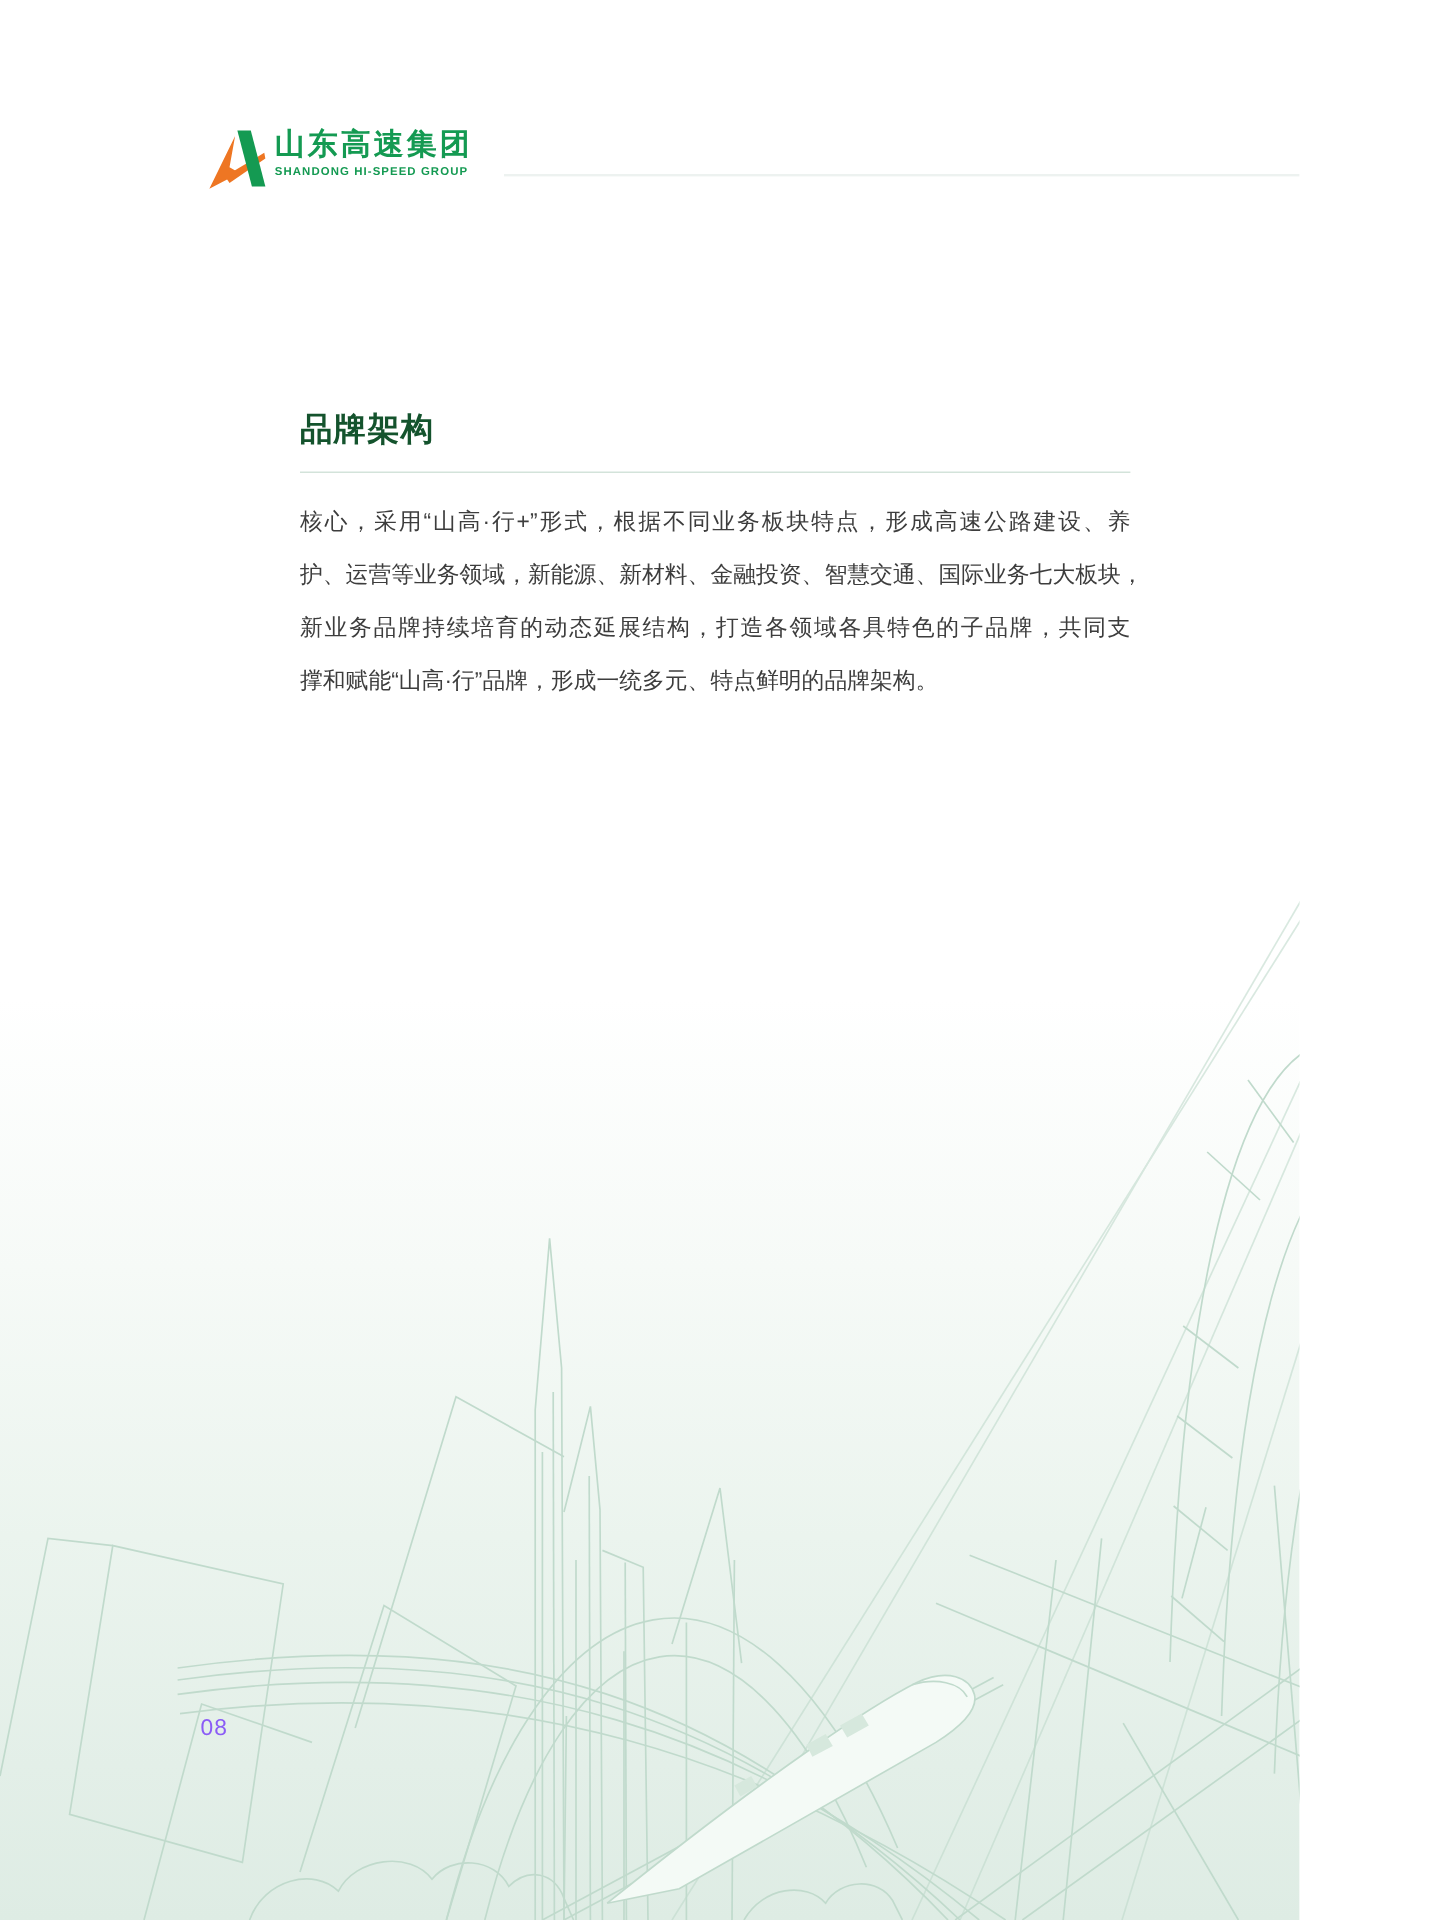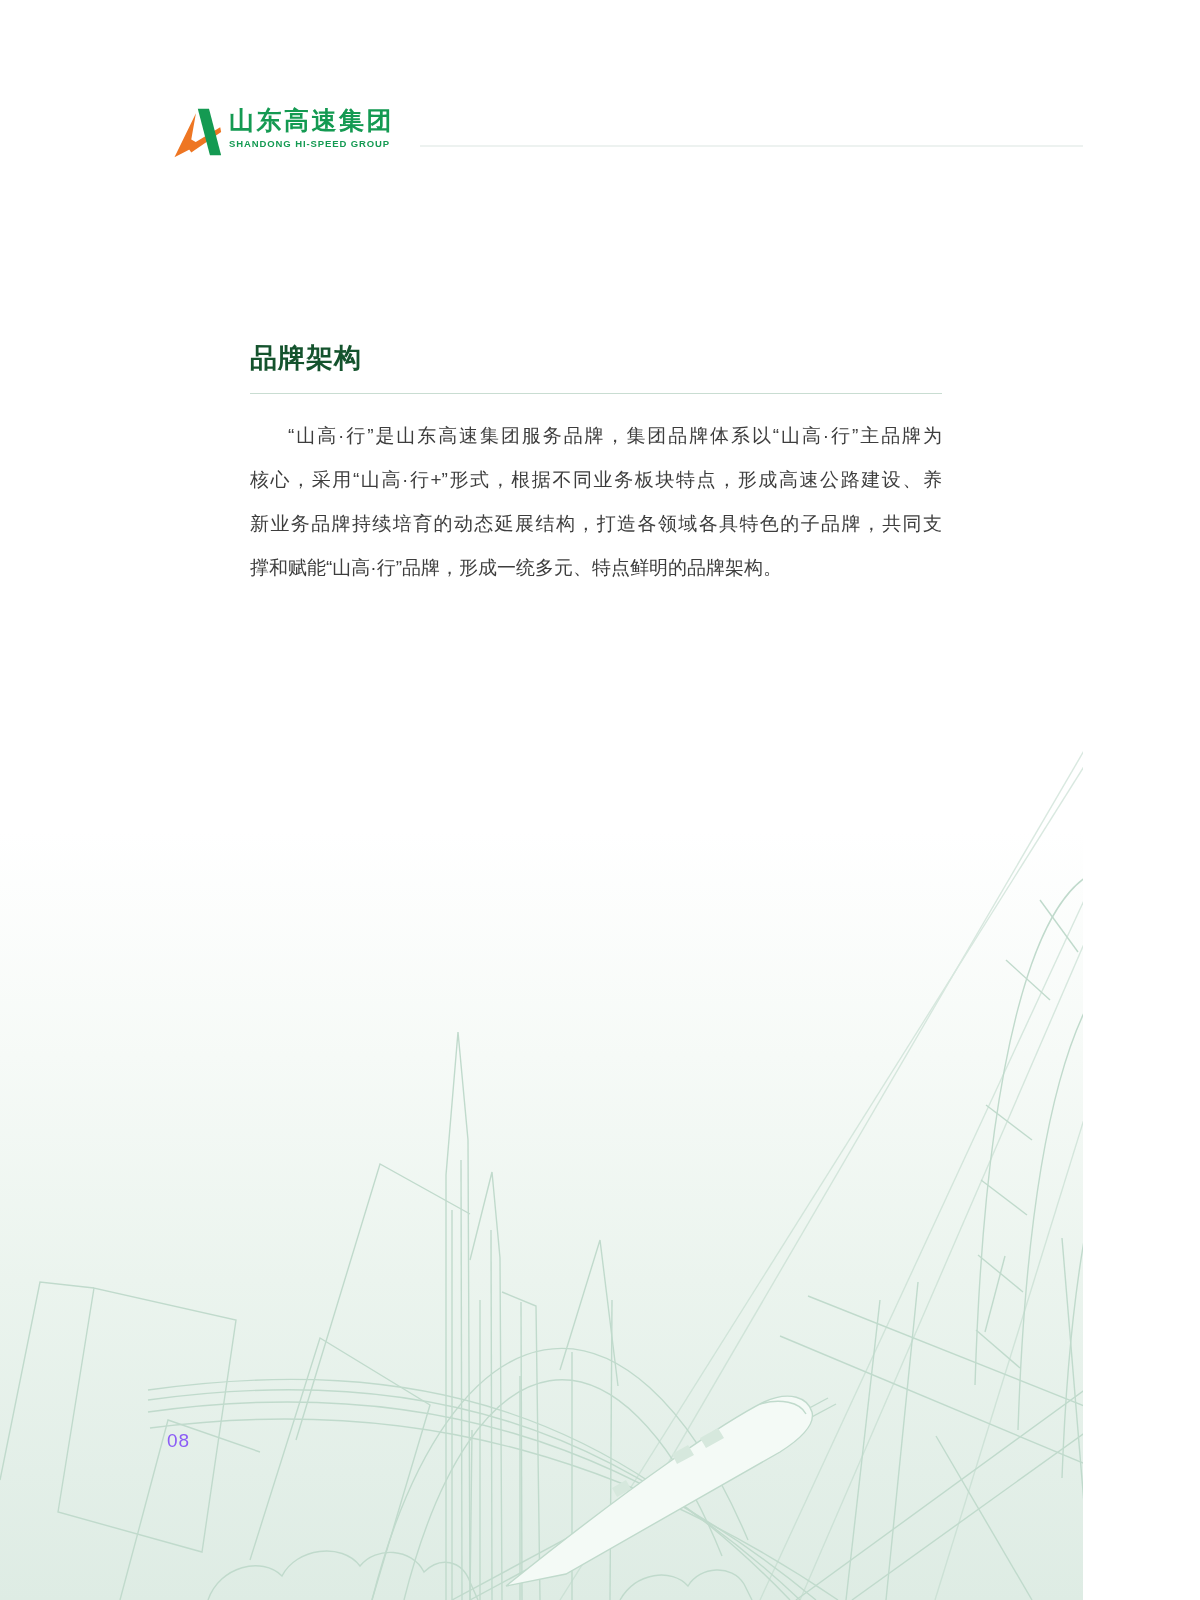--- a/index.html
+++ b/index.html
@@ -151,22 +151,22 @@
     <div class="logo-text">
       <div class="logo-cn">山东高速集团</div>
       <div class="logo-en">SHANDONG HI-SPEED GROUP</div>
     </div>
   </div>
 
   <div class="section">
     <h1 class="section-title">品牌架构</h1>
     <div class="title-rule"></div>
     <div class="paragraph">
-      <div class="pline first">“山高·行”是山东高速集团服务品牌，集团品牌体系以“山高·行”主品牌为</div>
       <div class="pline">核心，采用“山高·行+”形式，根据不同业务板块特点，形成高速公路建设、养</div>
+      <div class="pline">护、运营等业务领域，新能源、新材料、金融投资、智慧交通、国际业务七大板块，</div>
       <div class="pline">新业务品牌持续培育的动态延展结构，打造各领域各具特色的子品牌，共同支</div>
       <div class="pline last">撑和赋能“山高·行”品牌，形成一统多元、特点鲜明的品牌架构。</div>
     </div>
   </div>
 
   <div class="page-number">08</div>
 
 </div>
 
 </body></html>

